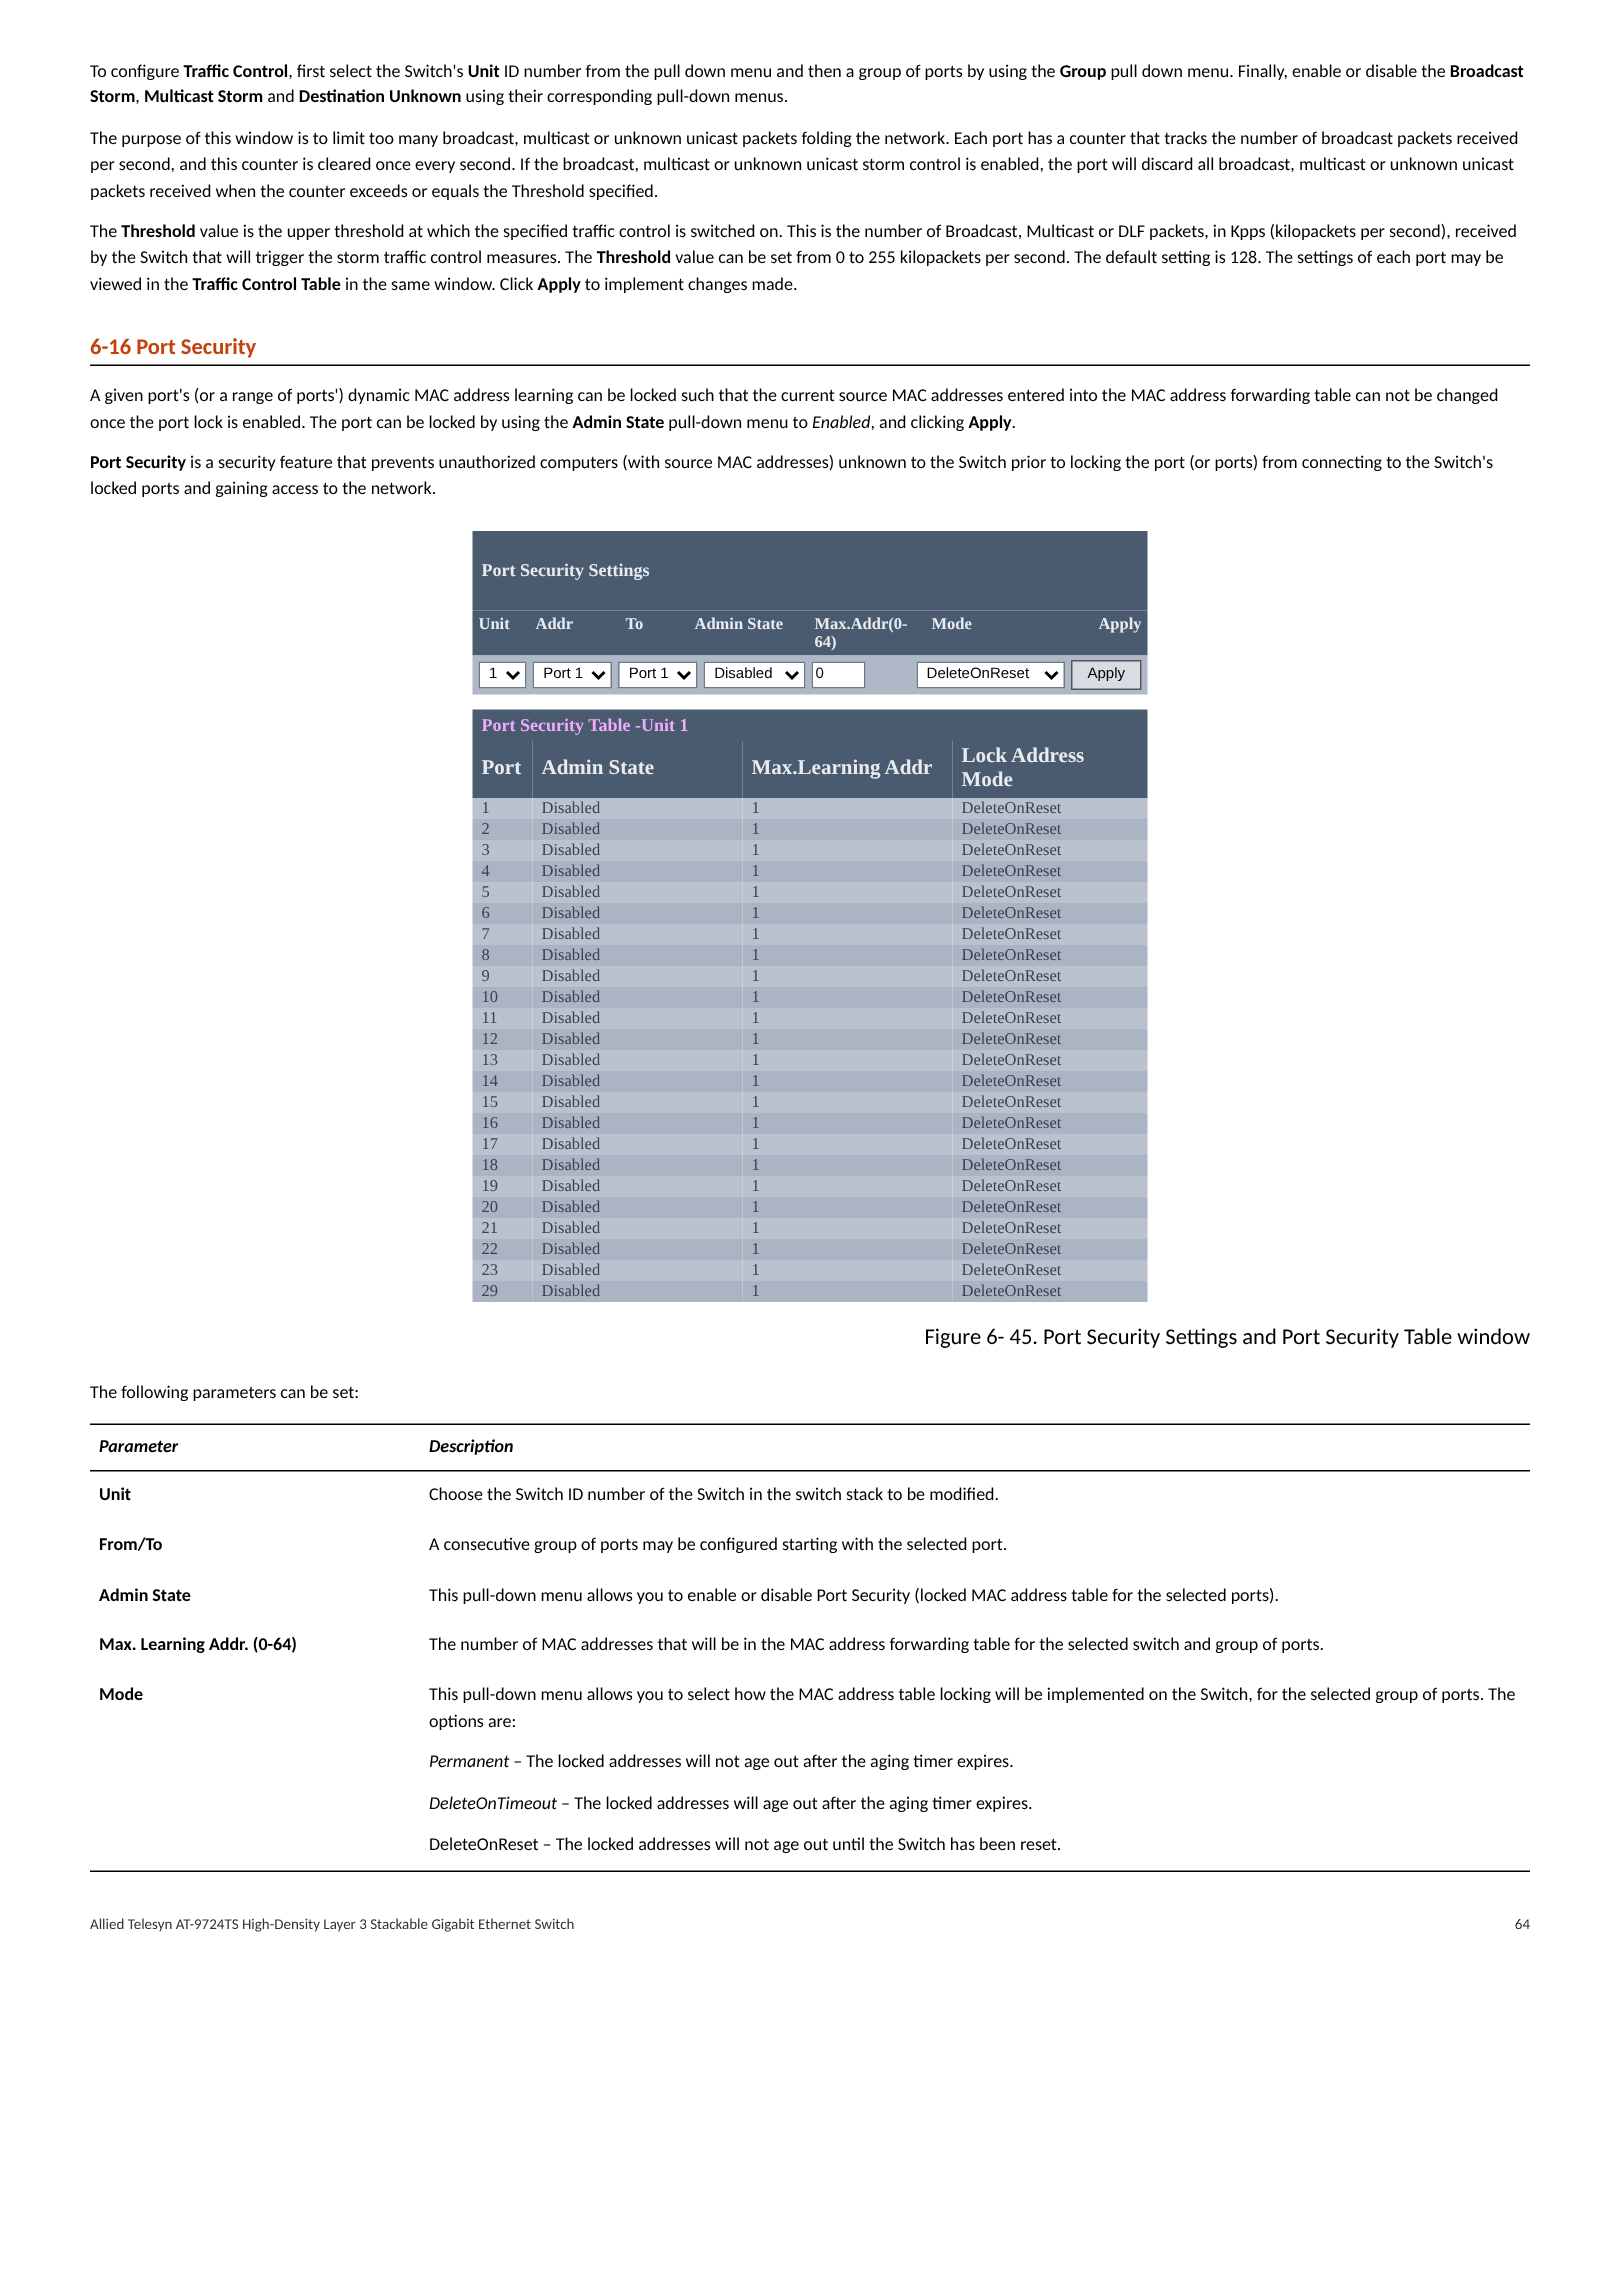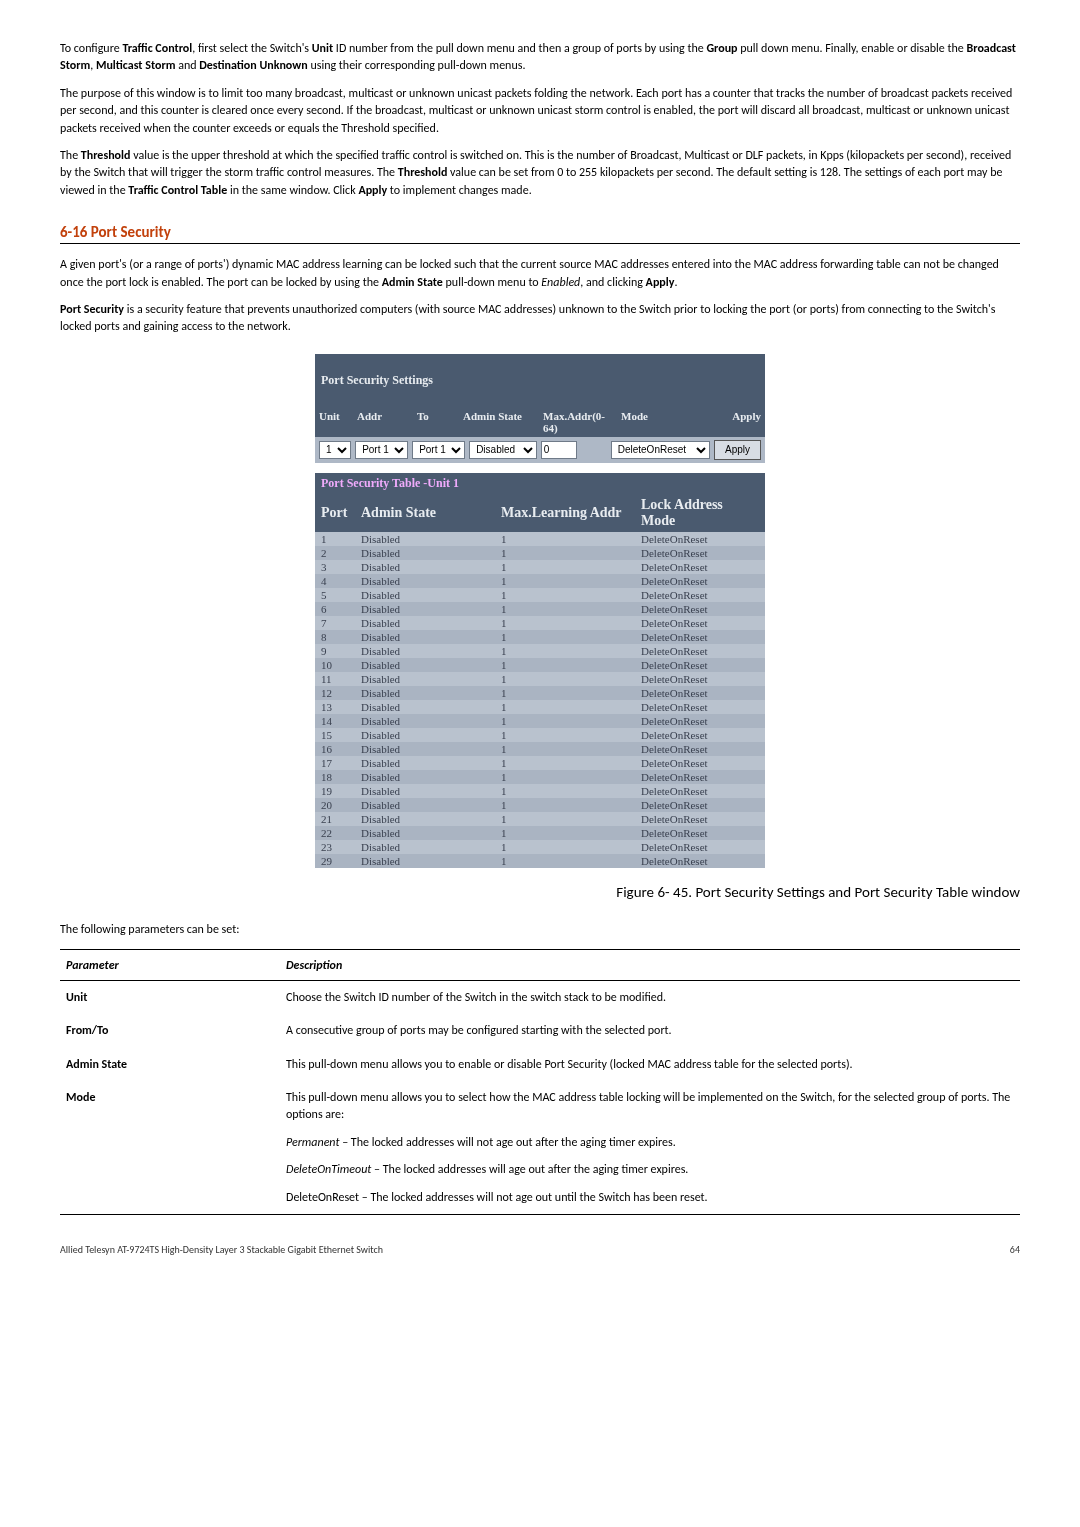--- a/index.html
+++ b/index.html
@@ -349,20 +349,24 @@
         <td>Choose the Switch ID number of the Switch in the switch stack to be modified.</td>
       </tr>
       <tr>
         <td class="pn">From/To</td>
         <td>A consecutive group of ports may be configured starting with the selected port.</td>
       </tr>
       <tr>
         <td class="pn">Admin State</td>
         <td>This pull-down menu allows you to enable or disable Port Security (locked MAC address table for the selected ports).</td>
       </tr>
+      <tr>
+        <td class="pn">Max. Learning Addr. (0-64)</td>
+        <td>The number of MAC addresses that will be in the MAC address forwarding table for the selected switch and group of ports.</td>
+      </tr>
       <tr class="lastrow">
         <td class="pn">Mode</td>
         <td>
           <p>This pull-down menu allows you to select how the MAC address table locking will be implemented on the Switch, for the selected group of ports. The options are:</p>
           <p><i>Permanent</i> – The locked addresses will not age out after the aging timer expires.</p>
           <p><i>DeleteOnTimeout</i> – The locked addresses will age out after the aging timer expires.</p>
           <p style="margin-bottom:0">DeleteOnReset – The locked addresses will not age out until the Switch has been reset.</p>
         </td>
       </tr>
     </tbody>

